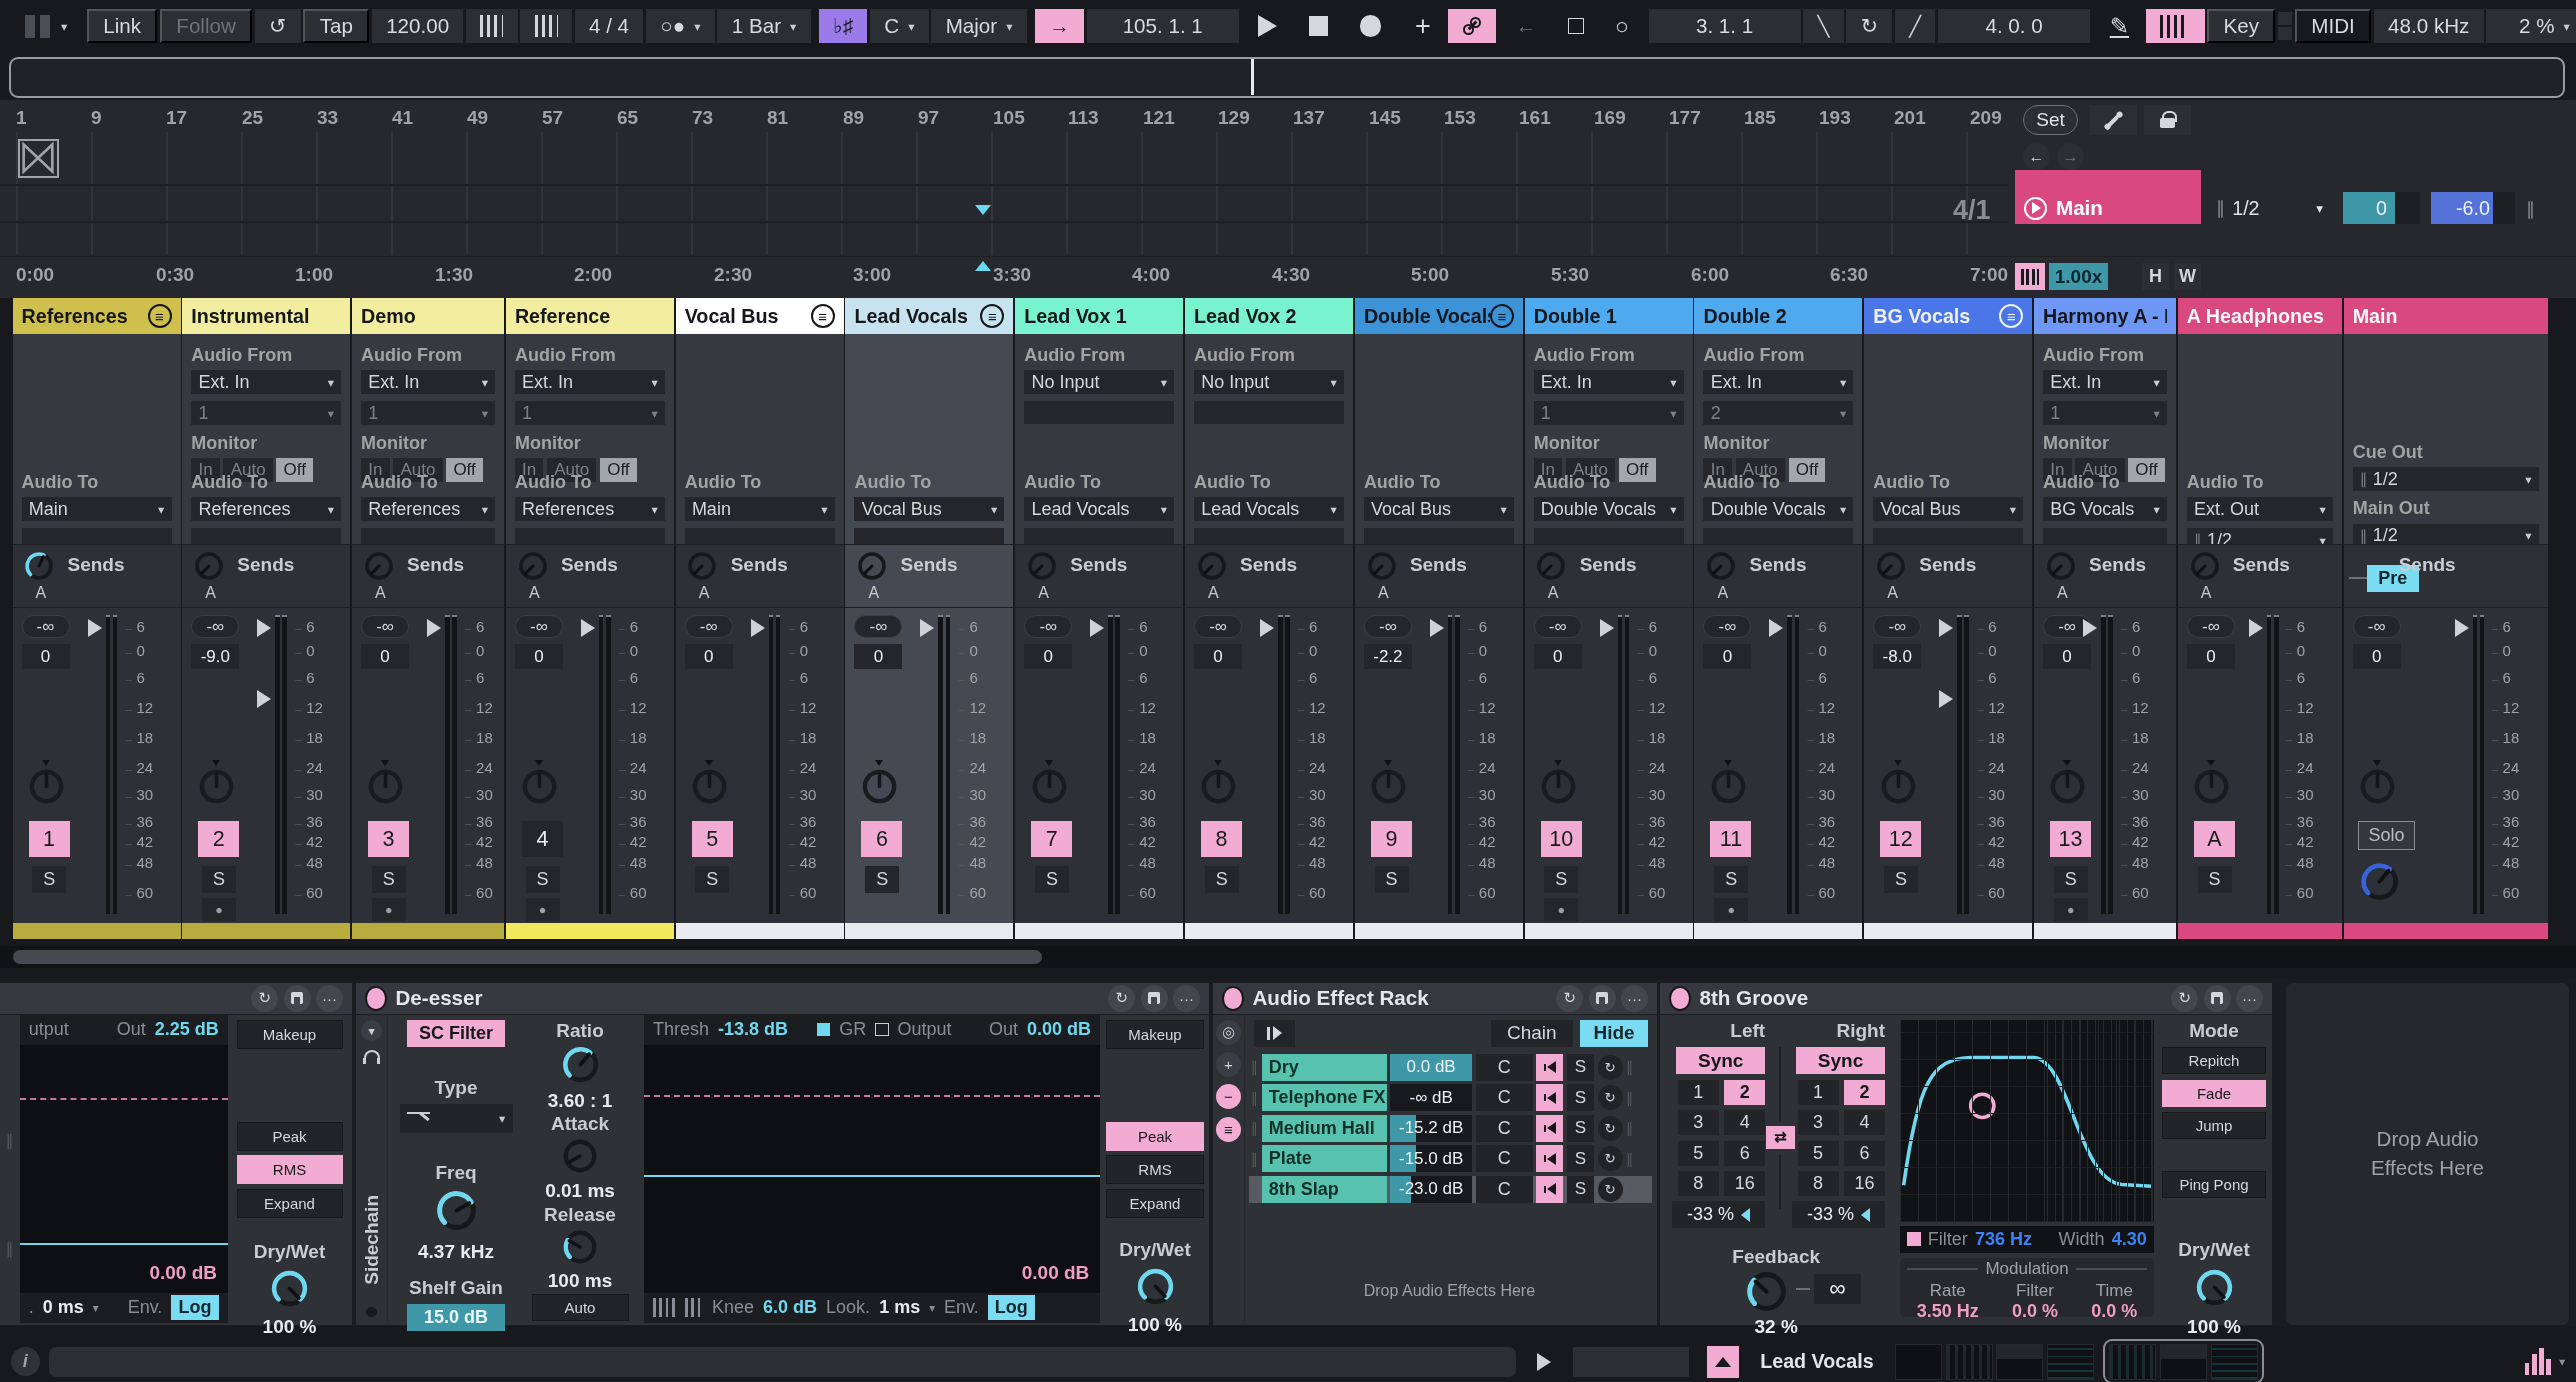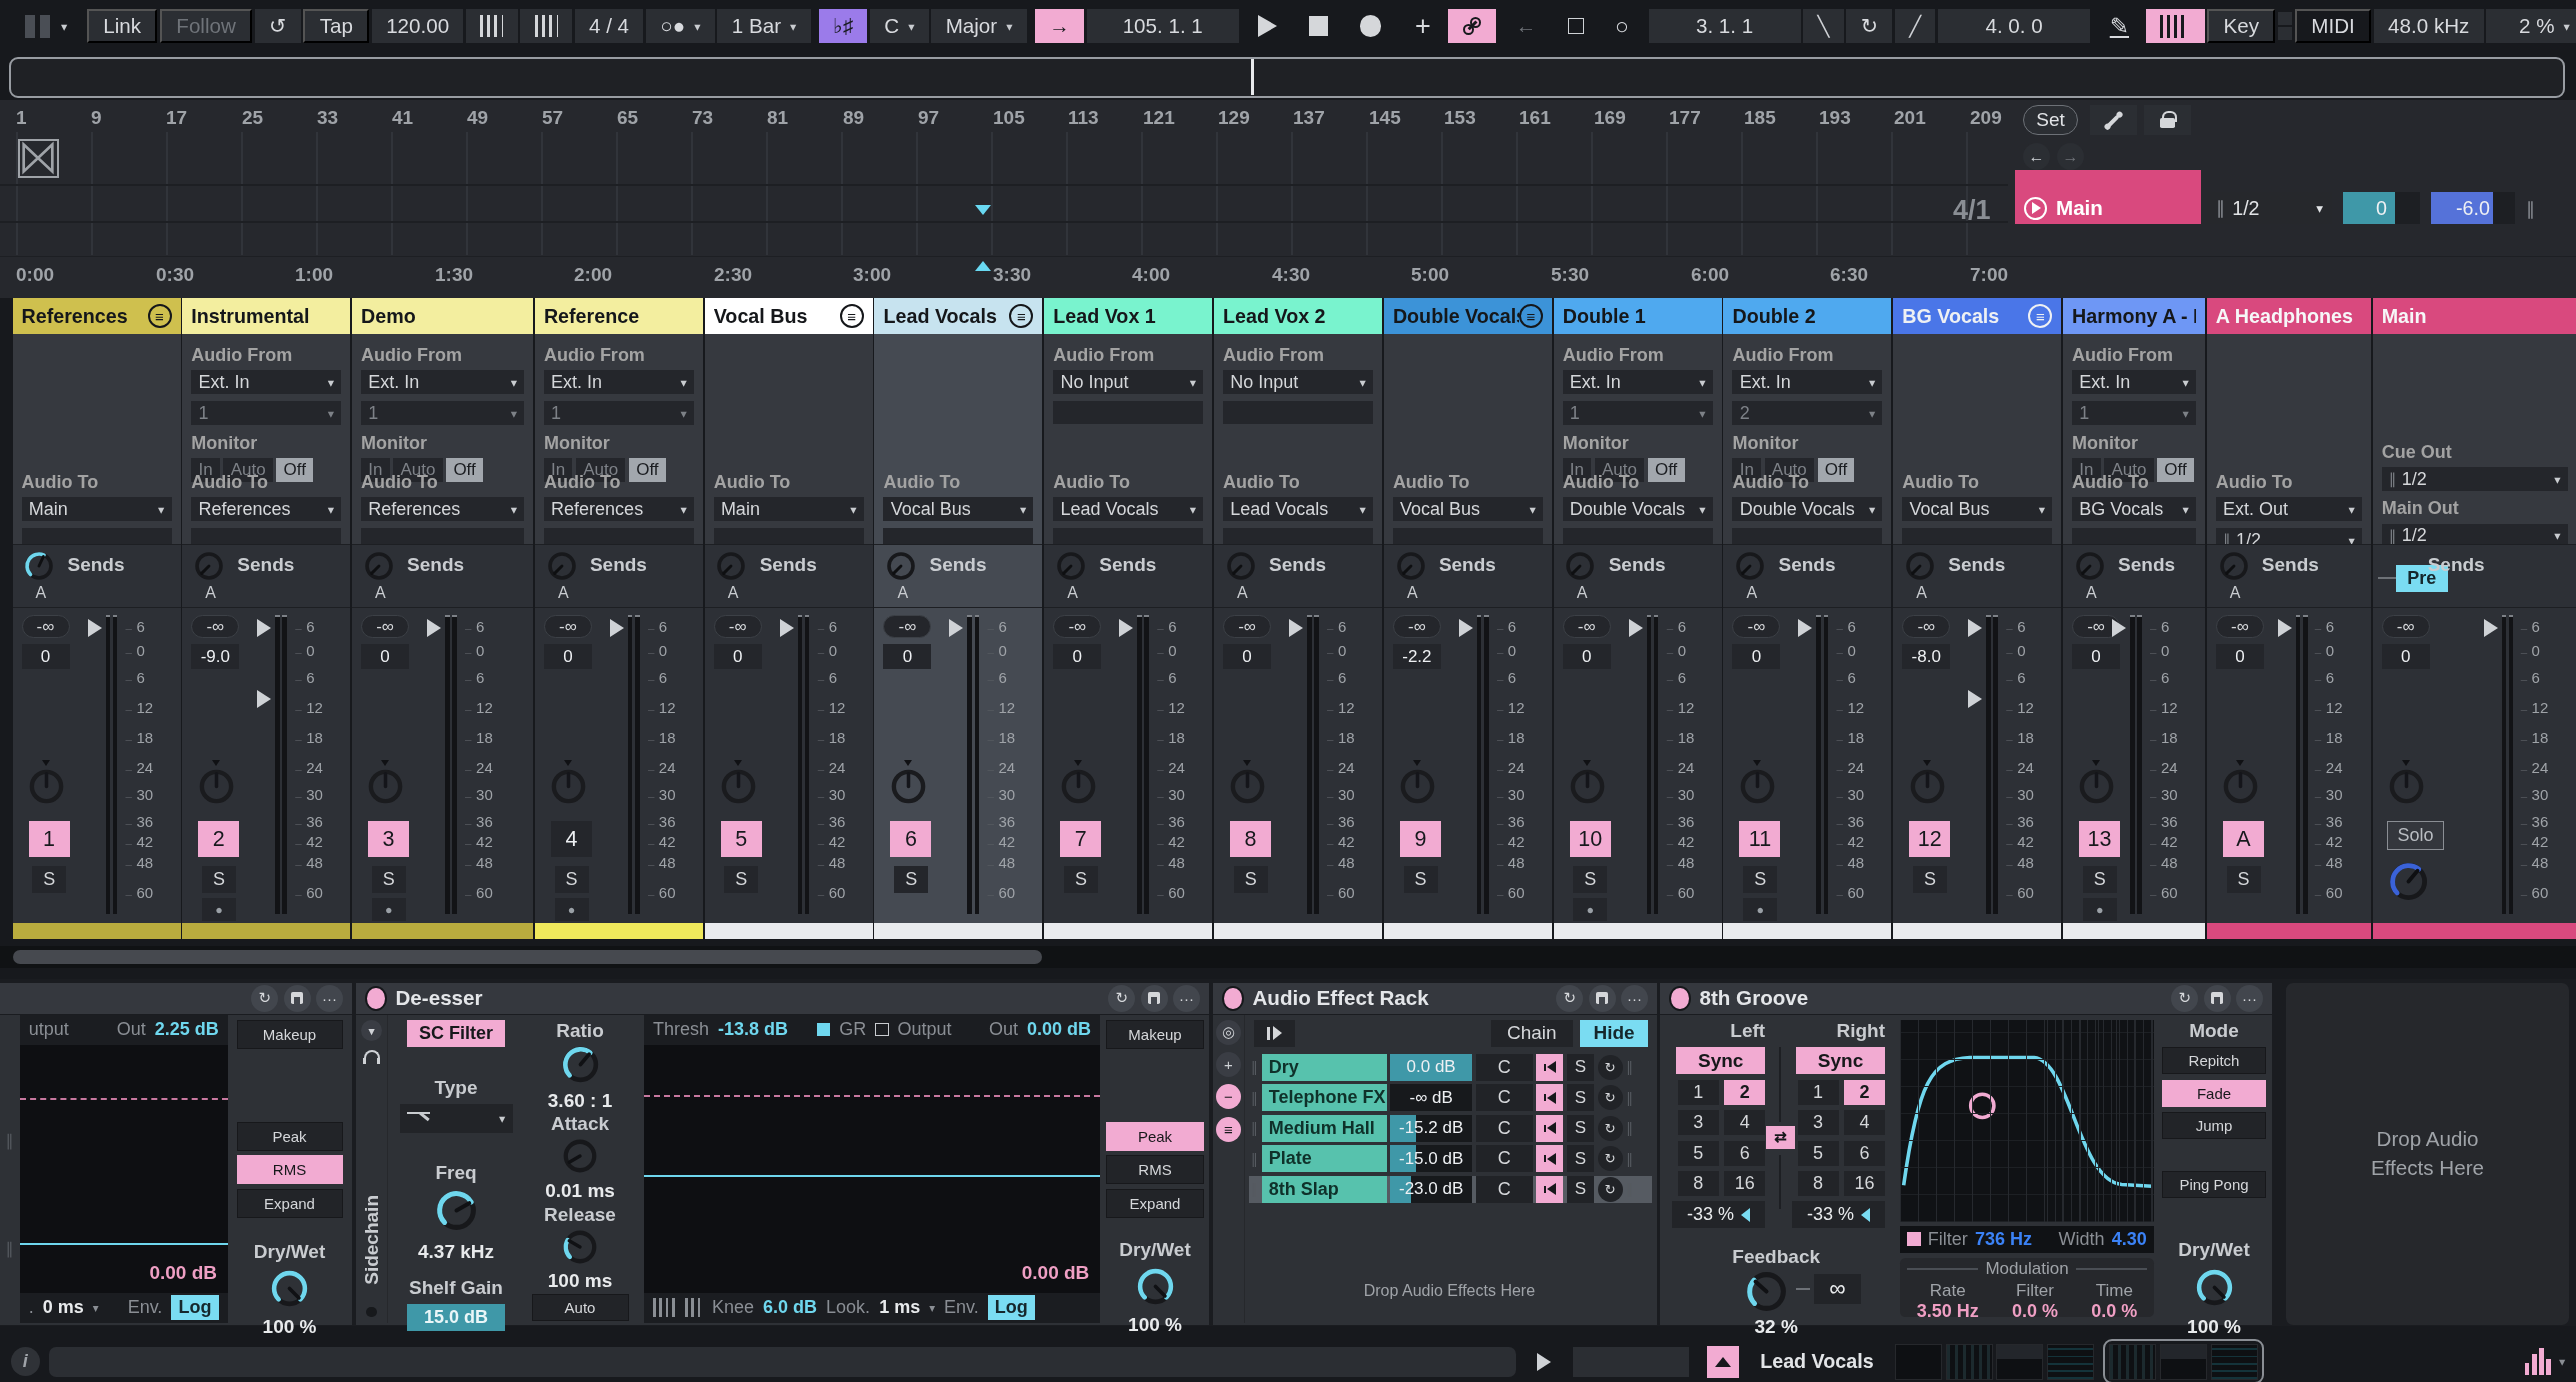--- a/index.html
+++ b/index.html
@@ -408,20 +408,28 @@
         <span class="time-lab" style="left: 853px; top: 7.2px;">3:00</span>
         <span class="time-lab" style="left: 993px; top: 7.2px;">3:30</span>
         <span class="time-lab" style="left: 1132px; top: 7.2px;">4:00</span>
         <span class="time-lab" style="left: 1272px; top: 7.2px;">4:30</span>
         <span class="time-lab" style="left: 1411px; top: 7.2px;">5:00</span>
         <span class="time-lab" style="left: 1551px; top: 7.2px;">5:30</span>
         <span class="time-lab" style="left: 1691px; top: 7.2px;">6:00</span>
         <span class="time-lab" style="left: 1830px; top: 7.2px;">6:30</span>
         <span class="time-lab" style="left: 1970px; top: 7.2px;">7:00</span>
       </div>
+    <div id="speedrow">
+      <span class="wavechip">
+          <i></i>
+        </span>
+      <span class="tealchip">1.00x</span>
+      <span class="hwbtn" style="left:134px">H</span>
+      <span class="hwbtn" style="left:166px">W</span>
+    </div>
   </div>
 
   <div id="track-row">
       <div class="track" style="width: 168px;">
         <div class="thead" style="background:#cfc04e;color:#15171a">
           <span style="overflow:hidden;white-space:nowrap">References</span>
           <span class="gicon">≡</span>
         </div>
         <div class="tio">
           <div class="iotop"></div>
@@ -543,21 +551,21 @@
               <circle cx="20" cy="20" r="15" fill="none" stroke="#1a1b1e" stroke-width="4.5"></circle>
               <line x1="20" y1="20" x2="20.0" y2="7.0" stroke="#14151a" stroke-width="3.6" stroke-linecap="round"></line>
             </svg>
           </span>
           <button class="numbtn on">2</button>
           <button class="sbtn">S</button>
           <button class="armbtn">●</button>
         </div>
         <div class="tstrip" style="background:#b9ac3e"></div>
       </div>
-      <div class="track" style="width: 181px;">
+      <div class="track" style="width: 152px;">
         <div class="thead" style="background:#f3ee9f;color:#15171a">
           <span style="overflow:hidden;white-space:nowrap">Demo</span>
         </div>
         <div class="tio">
           <div class="iotop">
             <div class="tlabel">Audio From</div>
             <div class="tfield">
               <span>Ext. In</span>
               <span class="dd">▾</span>
             </div>

